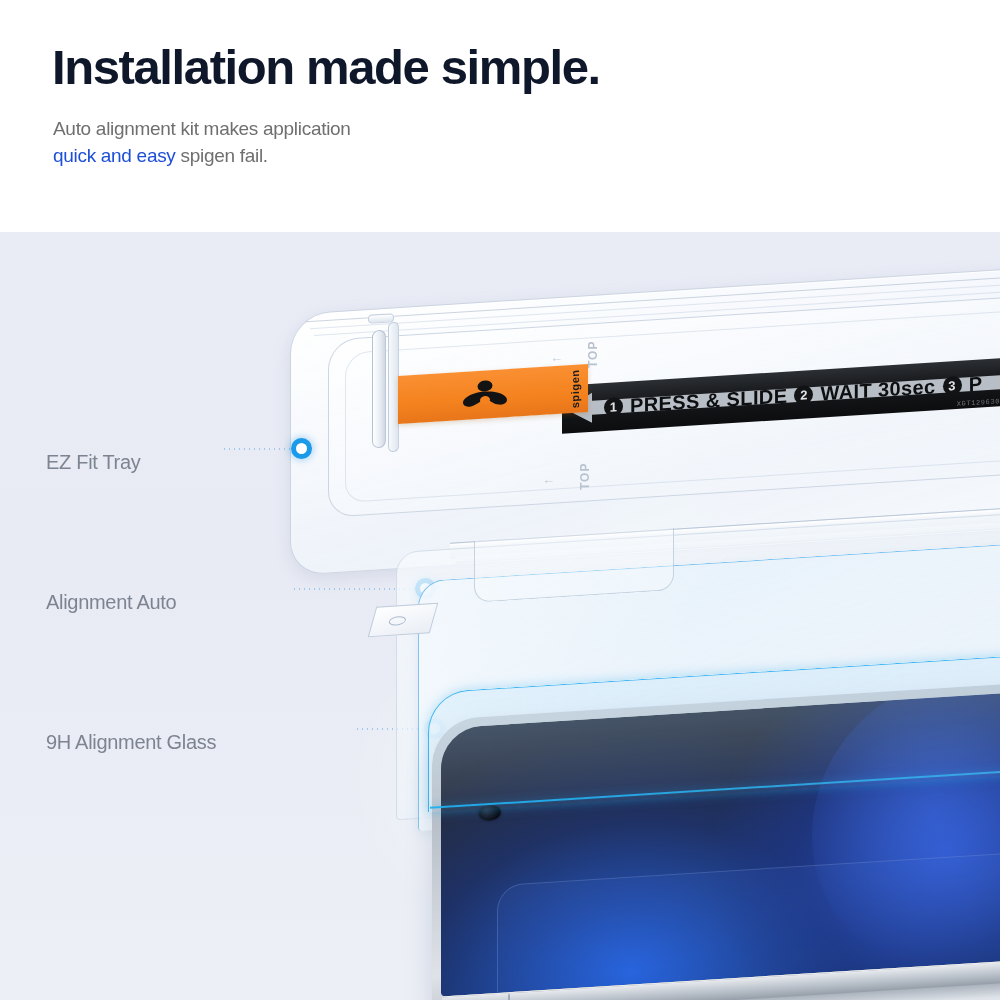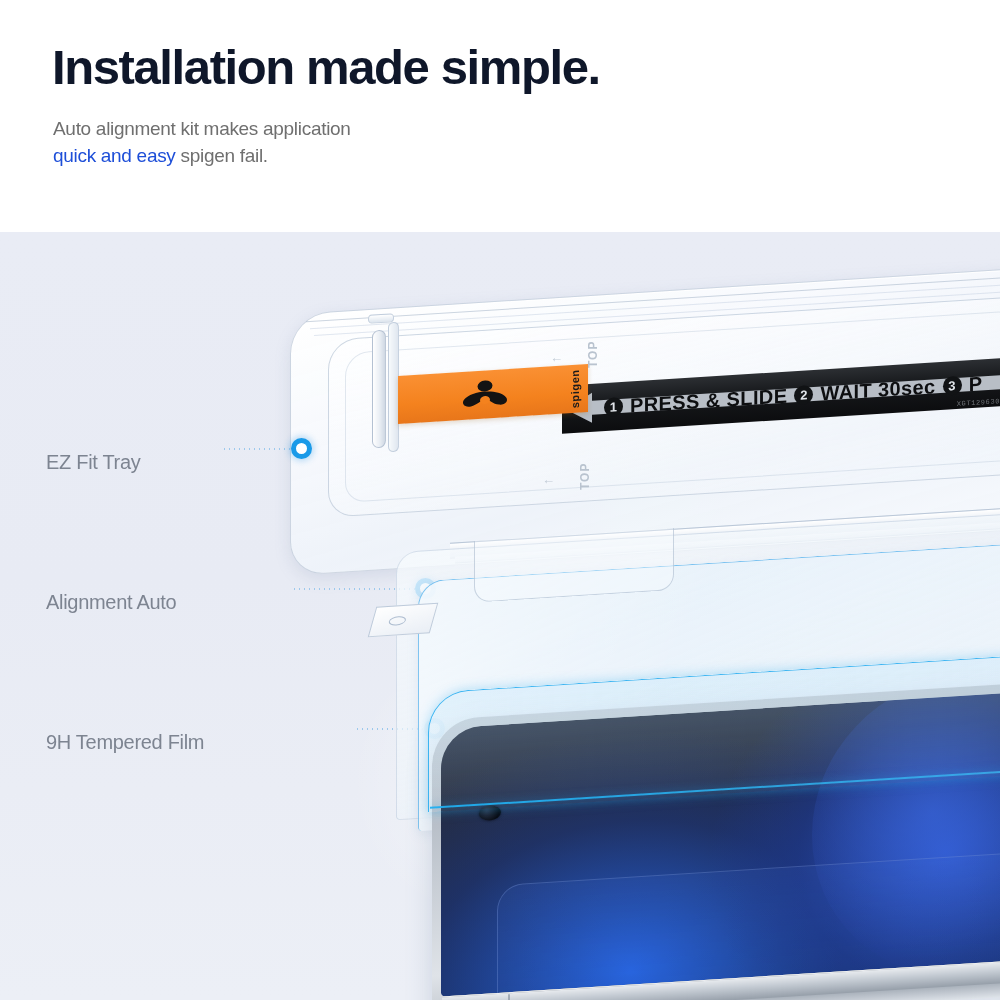--- a/index.html
+++ b/index.html
@@ -402,18 +402,18 @@
   <div class="leader" style="left:222px; top:216px; width:72px;"></div>
   <div class="ring" style="left:291px; top:206px;"></div>
 
   <div class="callout" style="left:46px; top:338px; width:320px; height:40px;">
     <span class="txt">Alignment Auto</span>
   </div>
   <div class="leader" style="left:292px; top:356px; width:126px;"></div>
   <div class="ring" style="left:415px; top:346px;"></div>
 
   <div class="callout" style="left:46px; top:478px; width:340px; height:40px;">
-    <span class="txt">9H Tempered Film</span>
+    <span class="txt">9H Alignment Glass</span>
   </div>
   <div class="leader" style="left:355px; top:496px; width:72px;"></div>
   <div class="ring" style="left:424px; top:486px;"></div>
 
 </div>
 
 </body></html>

